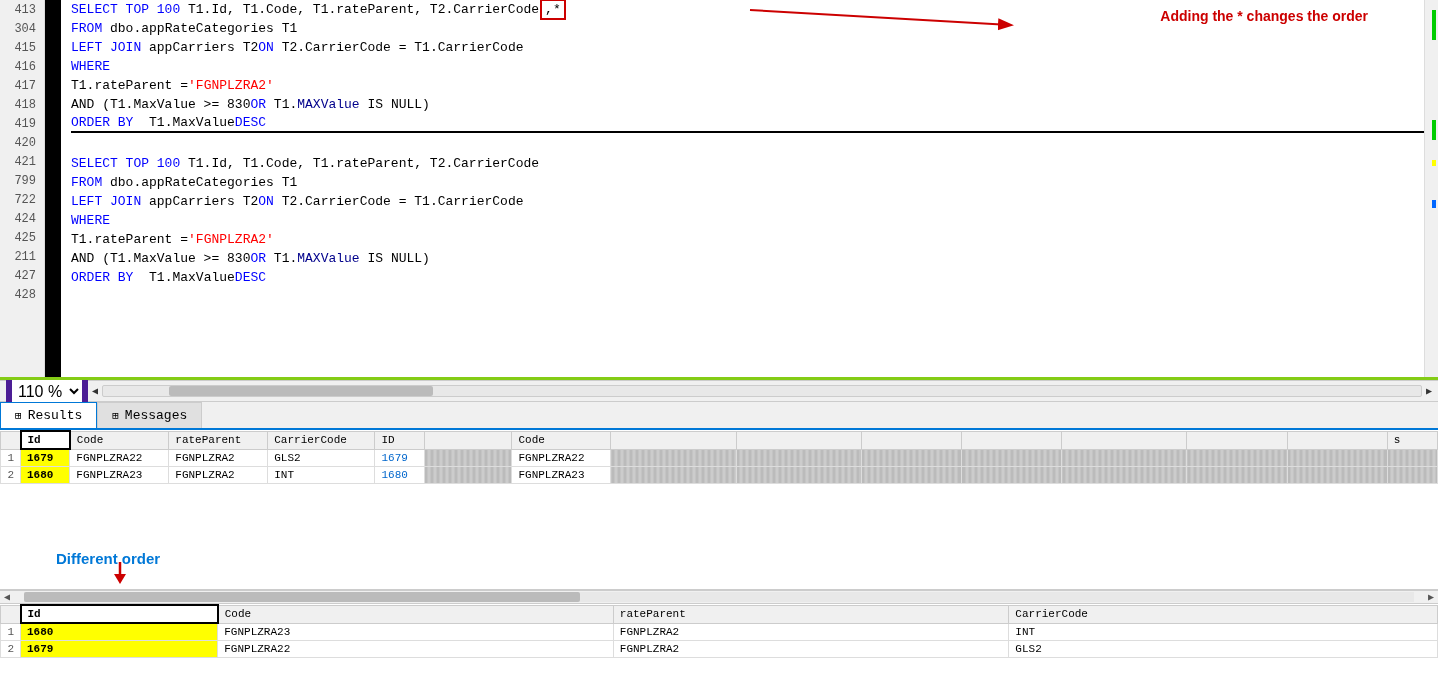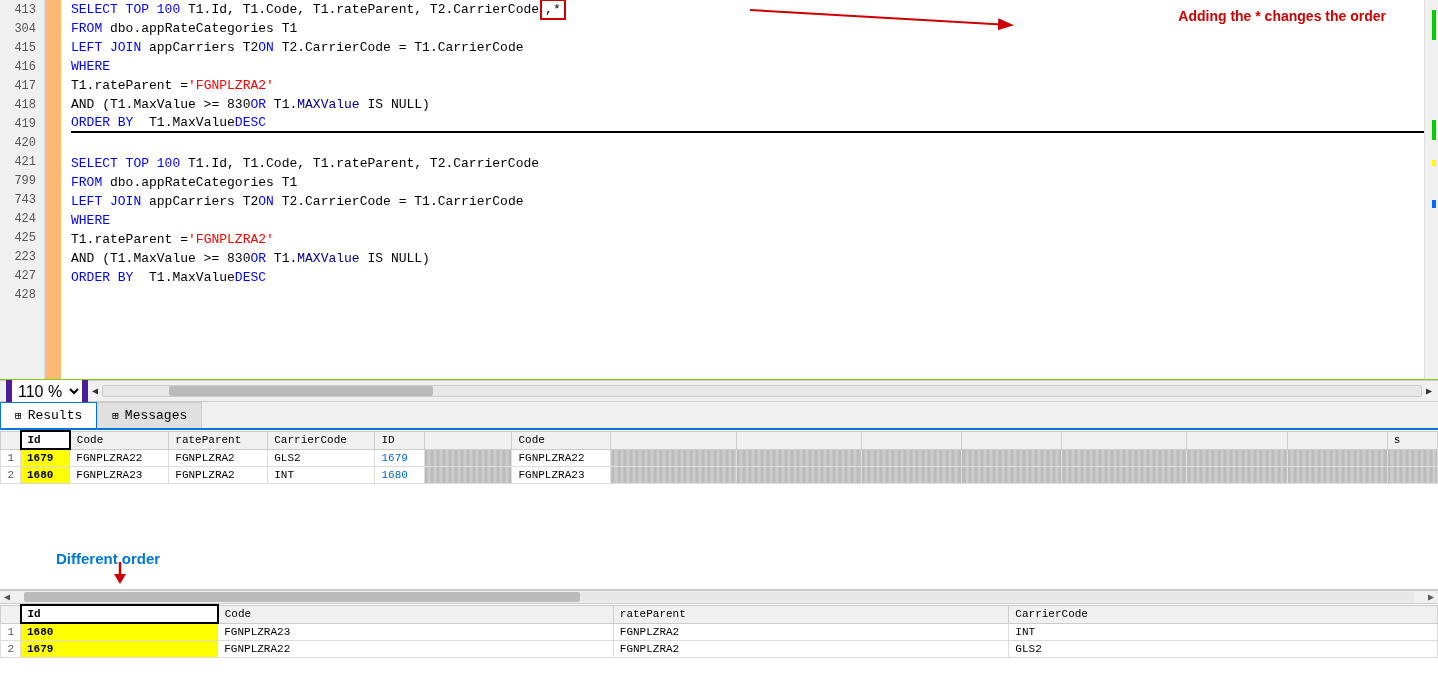--- a/index.html
+++ b/index.html
@@ -1,21 +1,21 @@
 <!DOCTYPE html>
 <html><head>
   <meta charset="utf-8">
   <style>
     * { margin: 0; padding: 0; box-sizing: border-box; }
     body { font-family: 'Consolas', 'Courier New', monospace; font-size: 13px; background: #fff; overflow: hidden; width: 1438px; height: 696px; }
 
     .main-container { display: flex; flex-direction: column; height: 696px; width: 1438px; }
 
     
-    .editor-area { flex: 0 0 380px; background: #fdba74; position: relative; overflow: hidden; border-bottom: 1px solid #84cc16; }
+    .editor-area { flex: 0 0 380px; background: #000000; position: relative; overflow: hidden; border-bottom: 3px solid #84cc16; }
 
     .editor-scroll { display: flex; height: 100%; overflow: hidden; }
 
     .line-numbers { width: 45px; background: #f0f0f0; border-right: 1px solid #ddd; padding-top: 0; flex-shrink: 0; }
 
     .line-number { height: 19px; display: flex; align-items: center; justify-content: flex-end; padding-right: 8px; color: #555; font-size: 12px; }
 
     .code-content { flex: 1; padding-left: 10px; padding-top: 0; overflow: hidden; position: relative; background: #fff; margin-left: 16px; }
 
     .code-line { height: 19px; display: flex; align-items: center; white-space: nowrap; font-size: 13px; }
@@ -82,24 +82,24 @@
         <div class="line-number">413</div>
         <div class="line-number">304</div>
         <div class="line-number">415</div>
         <div class="line-number">416</div>
         <div class="line-number">417</div>
         <div class="line-number">418</div>
         <div class="line-number">419</div>
         <div class="line-number">420</div>
         <div class="line-number">421</div>
         <div class="line-number">799</div>
-        <div class="line-number">743</div>
+        <div class="line-number">722</div>
         <div class="line-number">424</div>
         <div class="line-number">425</div>
-        <div class="line-number">223</div>
+        <div class="line-number">211</div>
         <div class="line-number">427</div>
         <div class="line-number">428</div>
       </div>
 
       <div class="code-content">
 
         <div class="code-line">
           <span class="kw">SELECT TOP 100</span>
           <span class="plain">&nbsp;T1.Id, T1.Code, T1.rateParent, T2.CarrierCode</span>
           <span style="border:2px solid #cc0000; padding:0 3px; margin-left:1px; background:#fff; display:inline-block; line-height:17px;">,*</span>
@@ -197,21 +197,21 @@
 
       <defs>
         <marker id="arrowhead" markerWidth="8" markerHeight="8" refX="6" refY="3" orient="auto">
           <path d="M0,0 L0,6 L8,3 z" fill="#cc0000"></path>
         </marker>
       </defs>
 
       <line x1="750" y1="10" x2="1010" y2="25" stroke="#cc0000" stroke-width="2" marker-end="url(#arrowhead)"></line>
     </svg>
 
-    <div style="position:absolute; top:8px; right:52px; color:#cc0000; font-weight:bold; font-size:14px; font-family:Arial,sans-serif; pointer-events:none;">Adding the * changes the order</div>
+    <div style="position:absolute; top:8px; right:70px; color:#cc0000; font-weight:bold; font-size:14px; font-family:Arial,sans-serif; pointer-events:none;">Adding the * changes the order</div>
   </div>
 
   <div class="zoom-bar">
     <select class="zoom-select">
       <option>110 %</option>
       <option>100 %</option>
       <option>75 %</option>
     </select>
     <span class="zoom-arrow">◀</span>
     <div class="h-scrollbar">

